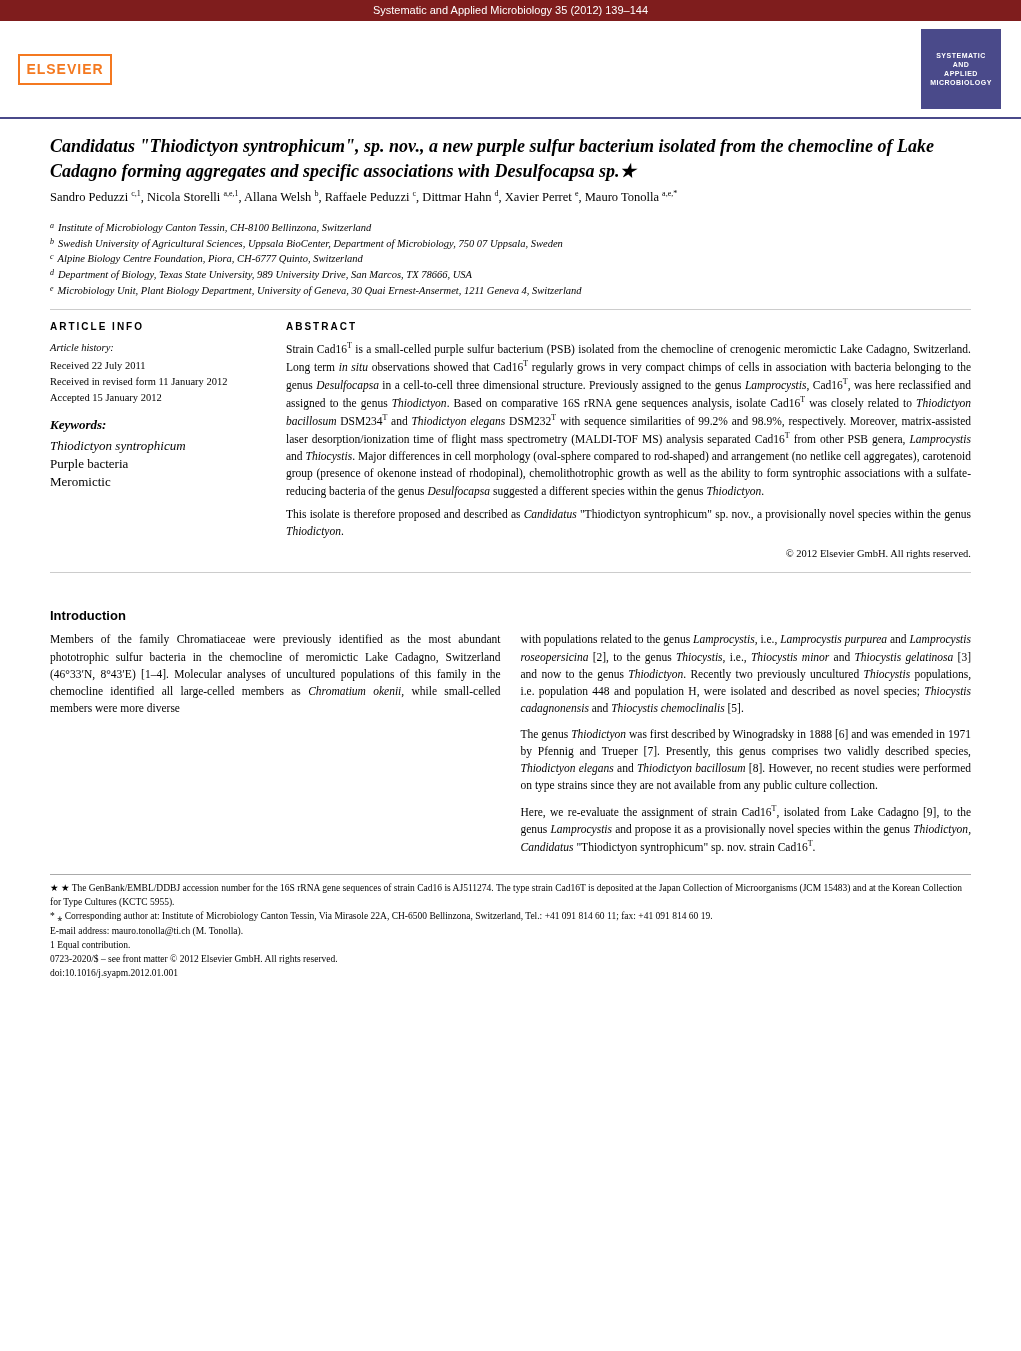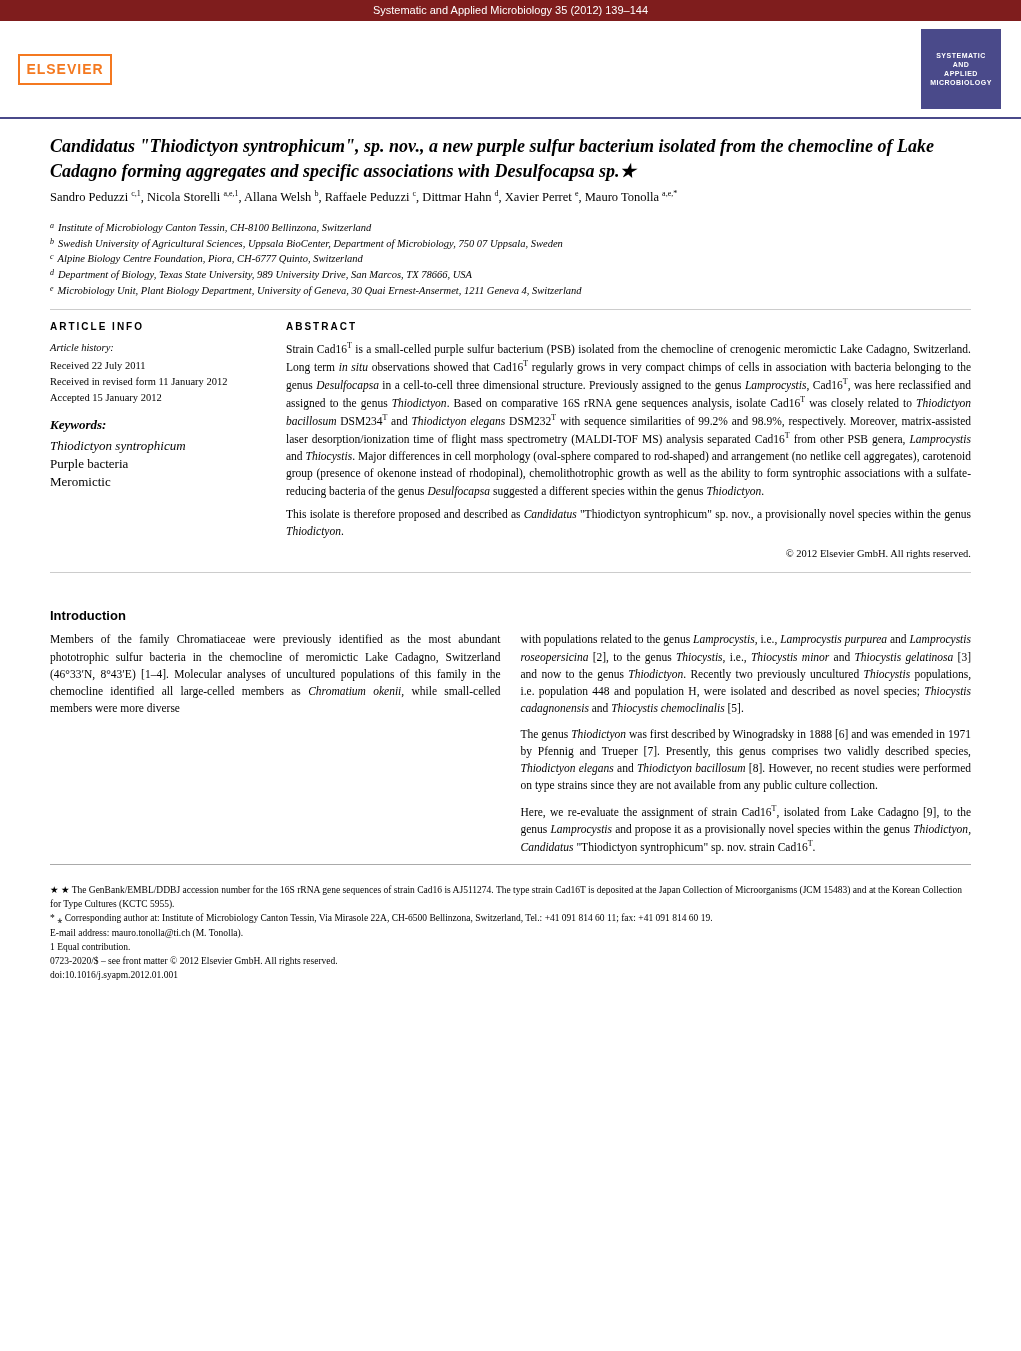--- a/index.html
+++ b/index.html
@@ -185,21 +185,22 @@
     }
     .body-col {
       flex: 1;
       font-size: 11.5px;
       line-height: 1.5;
       text-align: justify;
     }
     .body-col p { margin-bottom: 8px; }
     .footnote-area {
       border-top: 1px solid #aaa;
-      padding-top: 18px;
+      margin-top: 10px;
+      padding-top: 6px;
       font-size: 9.5px;
       line-height: 1.5;
     }
     sup {
       font-size: 8px;
     }
     .italic-text { font-style: italic; }
   </style>
 </head>
 <body>

